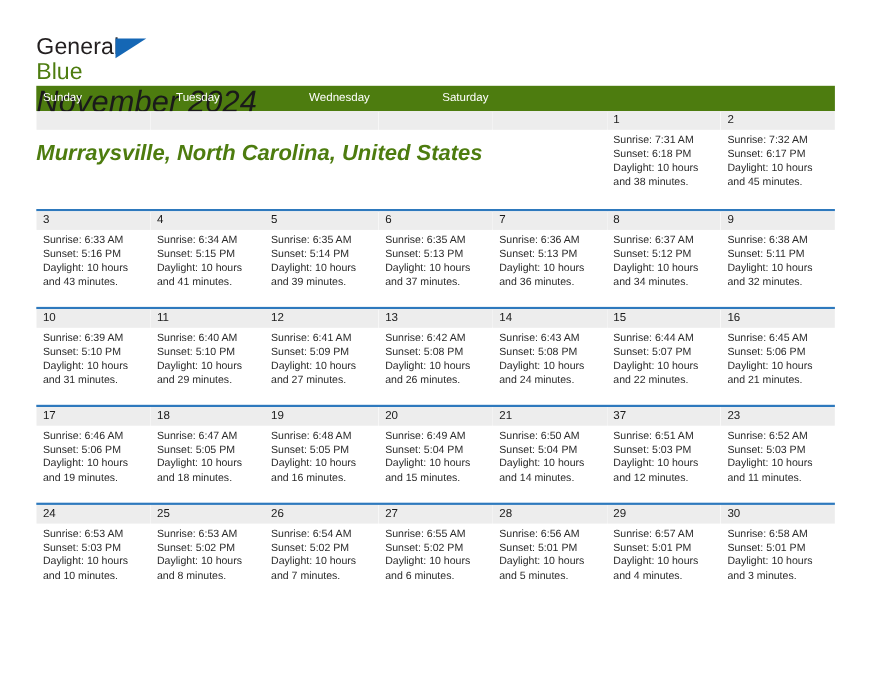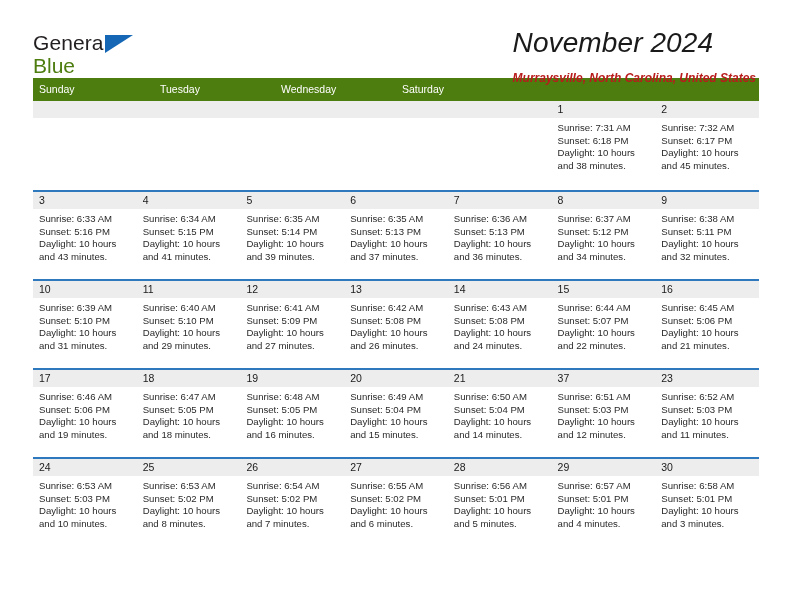--- a/index.html
+++ b/index.html
@@ -22,20 +22,21 @@
     padding: 0;
   }
 
   
   .header {
     display: flex;
     align-items: flex-start;
     justify-content: space-between;
     padding: 26px 36px 0 33px;
     height: 78px;
+    flex-direction: column;
   }
   .brand {
     display: block;
     line-height: 1;
     padding-top: 6px;
   }
   .brand-row1 {
     position: relative;
     display: inline-block;
     font-size: 21px;
@@ -65,25 +66,25 @@
     font-style: italic;
   }
   .cal-title {
     font-size: 28px;
     font-weight: normal;
     color: #1a1a1a;
     line-height: 34px;
     letter-spacing: 0.1px;
   }
   .cal-subtitle {
-    font-size: 12px;
+    font-size: 20px;
     font-weight: bold;
-    color: #b91c1c;
+    color: #4d7c0f;
     line-height: 20px;
-    margin-top: 8px;
+    margin-top: 19px;
   }
 
   
   .calendar {
     margin: 0 33px 0 33px;
     width: 726px;
   }
   .weekday-row {
     display: grid;
     grid-template-columns: repeat(6, 1fr);

